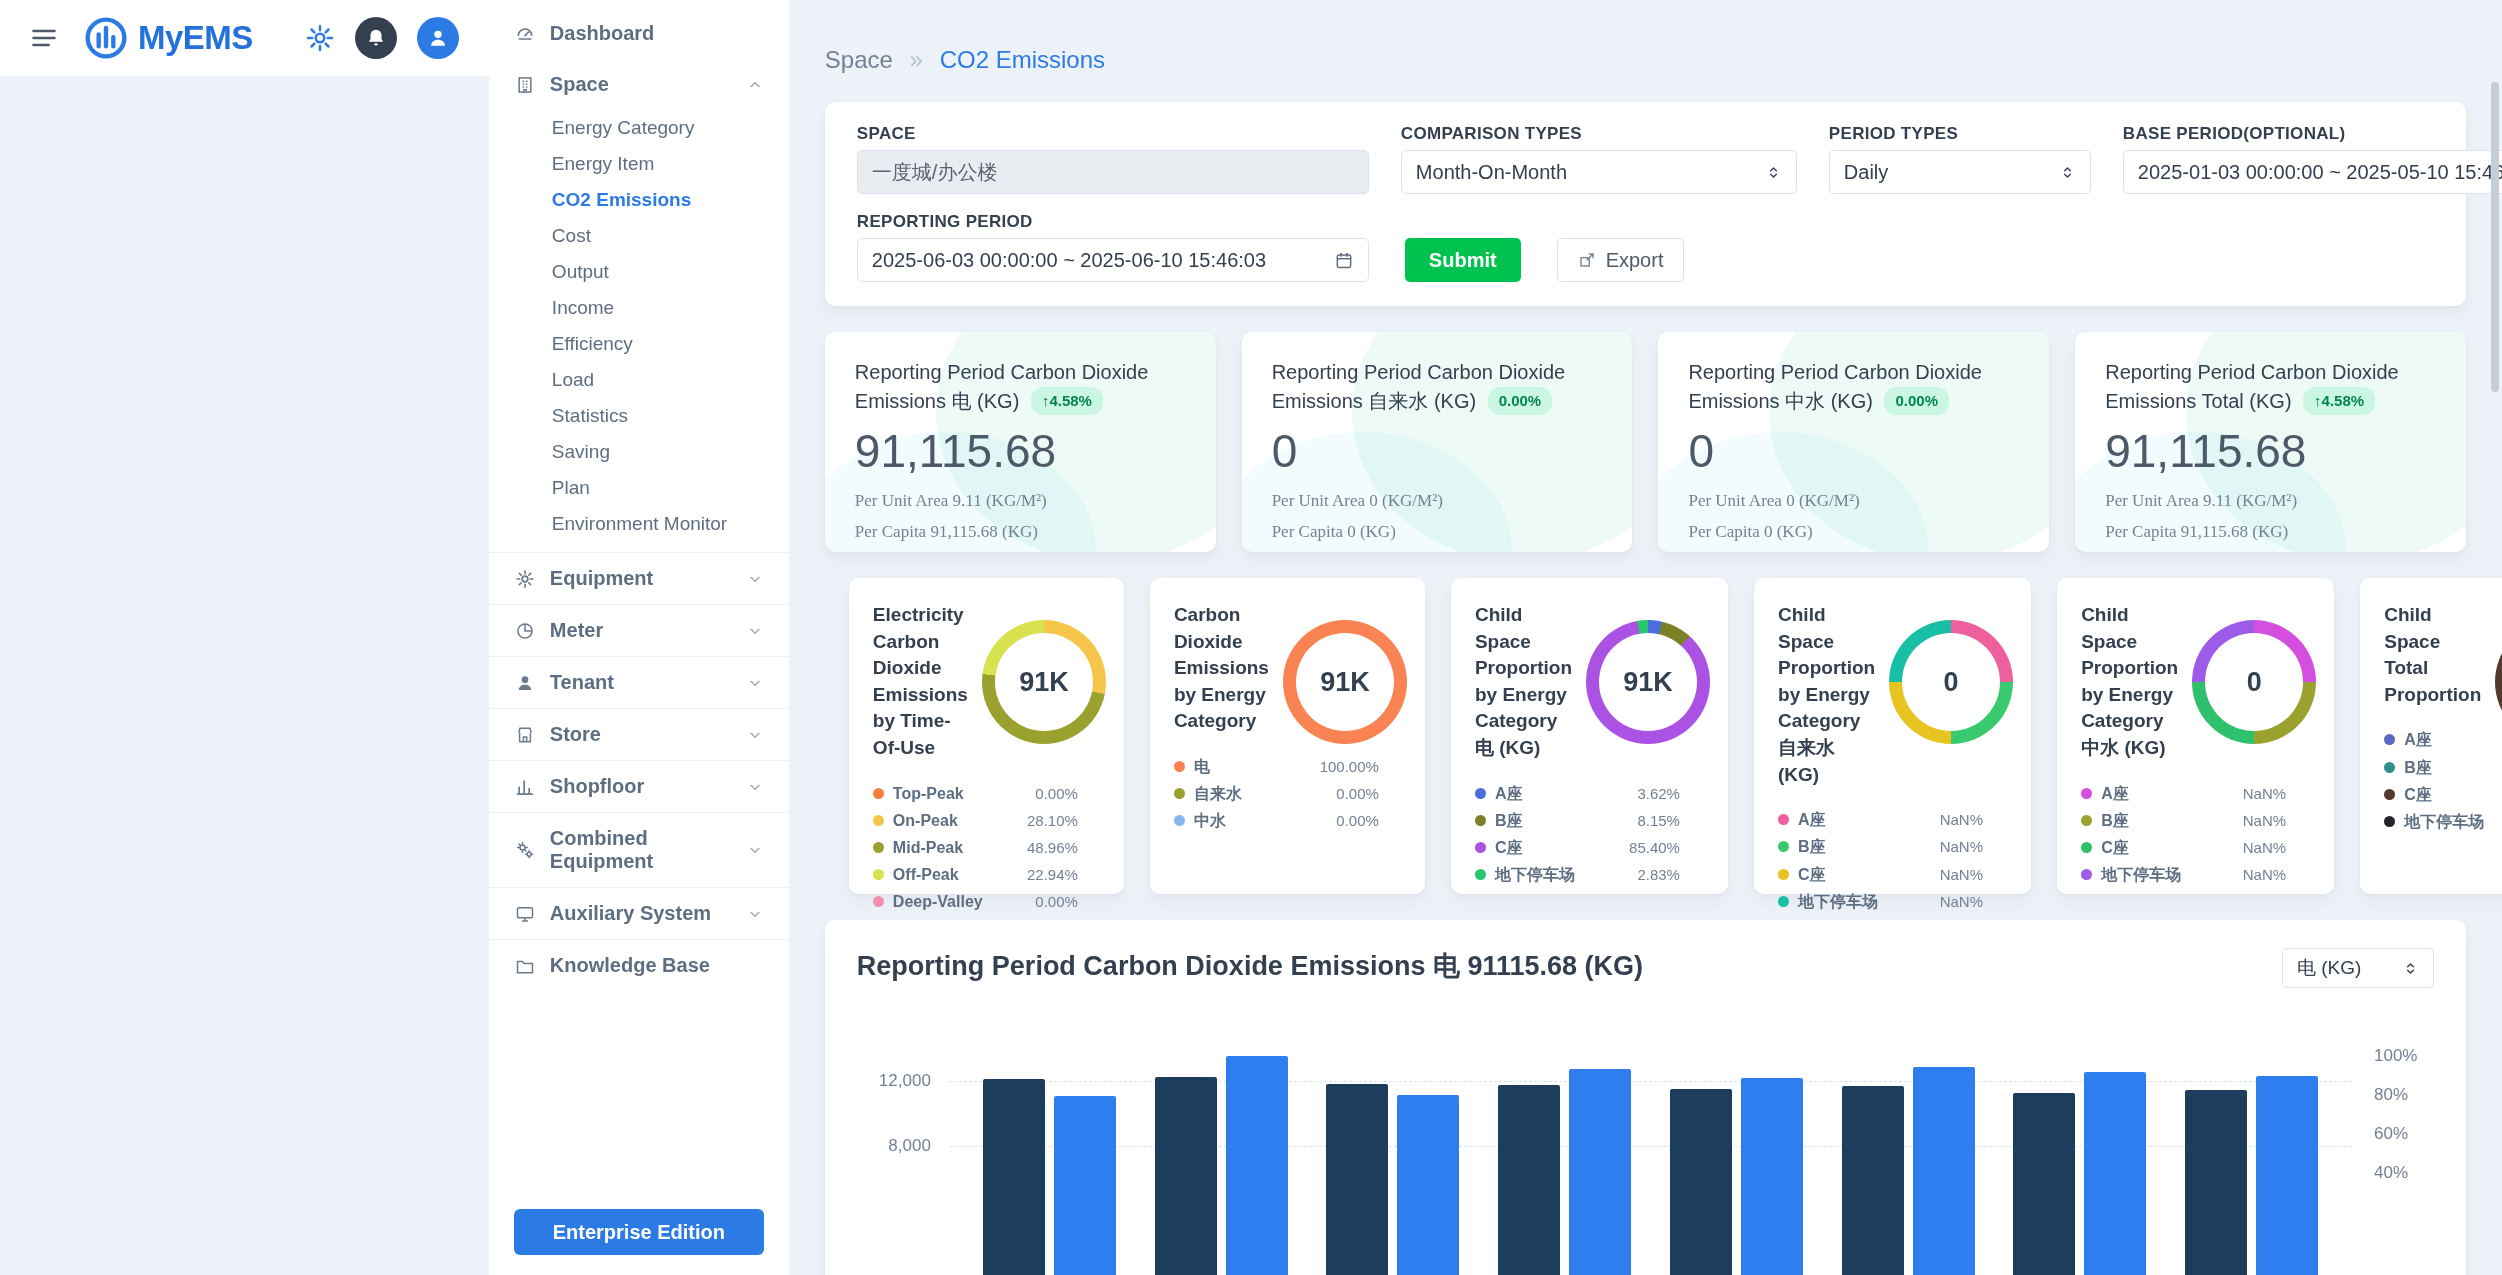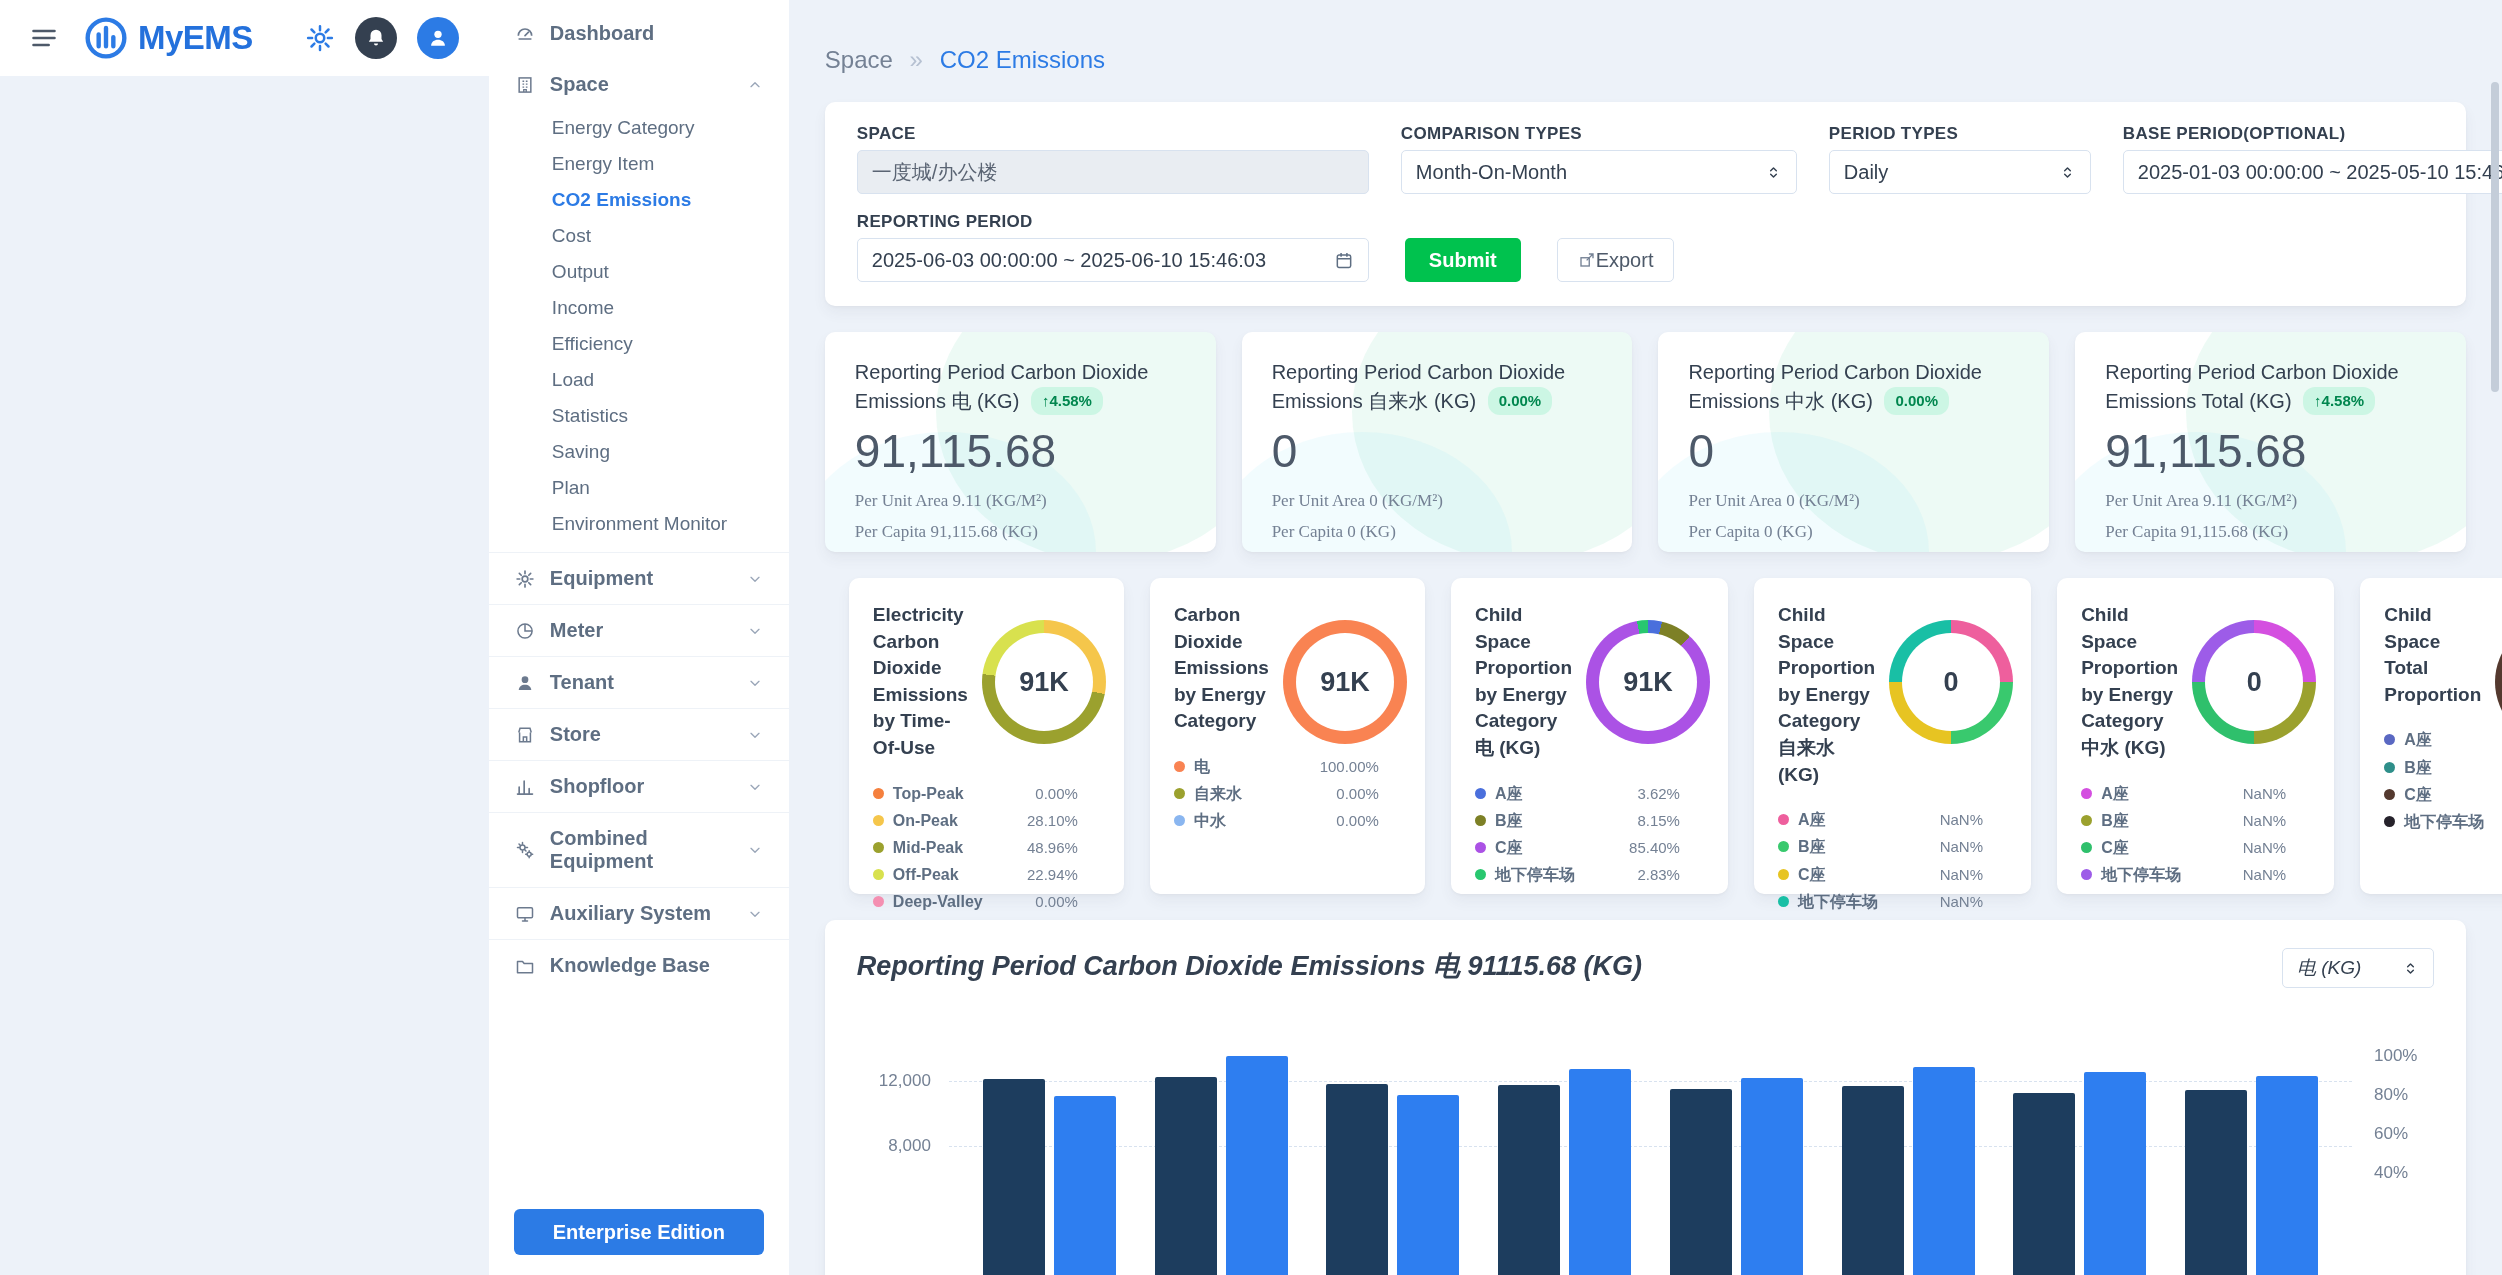--- a/index.html
+++ b/index.html
@@ -51,21 +51,21 @@
   .filter-card { padding:22px 32px 24px; }
   .filter-row { display:flex; gap:32px; }
   .filter-row2 { display:flex; align-items:flex-end; gap:36px; margin-top:18px; }
   .field label { display:block; font-size:17px; font-weight:700; color:#344050; letter-spacing:.3px; margin-bottom:6px; }
   .control { height:44px; border:1px solid #d8e2ef; border-radius:5px; background:#fff; display:flex; align-items:center; padding:0 14px; font-size:20px; color:#344050; cursor:pointer; }
   .control.readonly { background:#e9edf2; color:#5a6473; }
   .w-space { width:512px; } .w-comparison { width:396px; } .w-period { width:262px; } .w-base { width:512px; }
   .caret { width:17px; height:17px; margin-left:auto; color:#344050; }
   .cal { width:20px; height:20px; margin-left:auto; color:#5e6e82; }
   .btn-submit { height:44px; padding:0 24px; background:#00c24e; color:#fff; border:none; border-radius:5px; font-size:20px; font-weight:600; font-family:inherit; cursor:pointer; }
-  .btn-export { height:44px; padding:15px 20px; background:#fff; color:#4d5969; border:1px solid #d8e2ef; border-radius:5px; font-size:20px; font-family:inherit; display:flex; align-items:center; gap:0; cursor:pointer; }
+  .btn-export { height:44px; padding:15px 20px; background:#fff; color:#4d5969; border:1px solid #d8e2ef; border-radius:5px; font-size:20px; font-family:inherit; display:flex; align-items:center; gap:10px; cursor:pointer; }
   .btn-export .icon { width:18px; height:18px; color:#748194; }
 
   
   .stats { display:grid; grid-template-columns:repeat(4,1fr); gap:26px; margin-top:26px; }
   .stat-card { position:relative; overflow:hidden; padding:26px 30px; height:220px; }
   .stat-card::before { content:""; position:absolute; right:-60px; top:-70px; width:340px; height:300px; border-radius:50%; background:rgba(57,201,143,.09); }
   .stat-card::after { content:""; position:absolute; right:120px; bottom:-120px; width:300px; height:240px; border-radius:50%; background:rgba(130,225,243,.10); }
   .stat-title { position:relative; z-index:1; font-size:20px; font-weight:500; color:#344050; line-height:1.45; }
   .badge { display:inline-block; background:#ccf6e4; color:#00864e; font-size:15px; font-weight:700; padding:3px 11px; border-radius:12px; margin-left:6px; vertical-align:2px; }
   .stat-value { position:relative; z-index:1; font-size:46px; font-weight:500; color:#4d5969; margin:8px 0 8px; }
@@ -79,21 +79,21 @@
   .donut::after { content:""; position:absolute; inset:13px; border-radius:50%; background:#fff; }
   .donut-center { position:absolute; inset:0; display:flex; align-items:center; justify-content:center; font-size:27px; font-weight:700; color:#344050; z-index:1; }
   .legend { margin-top:18px; width:205px; }
   .legend-item { display:flex; align-items:center; gap:9px; padding:4px 0; font-size:16px; color:#5e6e82; }
   .legend-dot { width:11px; height:11px; border-radius:50%; flex-shrink:0; }
   .legend-label { font-weight:600; line-height:1.2; }
   .legend-value { margin-left:auto; font-size:15px; color:#748194; }
 
   
   .chart-card { margin-top:26px; padding:28px 32px; height:560px; position:relative; }
-  .chart-header { display:flex; align-items:flex-start; justify-content:space-between;font-style:italic; }
+  .chart-header { display:flex; align-items:flex-start; justify-content:space-between; }
   .chart-title { font-size:27px; font-weight:700; color:#344050; }
   .unit-select { width:152px; height:40px; font-size:19px; }
   .plot { position:relative; margin-top:40px; height:420px; }
   .ylabels { position:absolute; left:0; top:0; width:82px; height:260px; }
   .ylabel { position:absolute; right:8px; font-size:17px; color:#748194; transform:translateY(-50%); }
   .rlabels { position:absolute; right:0; top:0; width:76px; height:260px; }
   .rlabel { position:absolute; left:16px; font-size:17px; color:#748194; }
   .plot-area { position:absolute; left:92px; right:82px; top:0; height:250px; display:flex; justify-content:space-between; align-items:flex-end; padding:0 34px; }
   .gridline { position:absolute; left:0; right:0; border-top:1px dashed #d8e2ef; }
   .bar-group { display:flex; align-items:flex-end; gap:9px; position:relative; z-index:1; }

